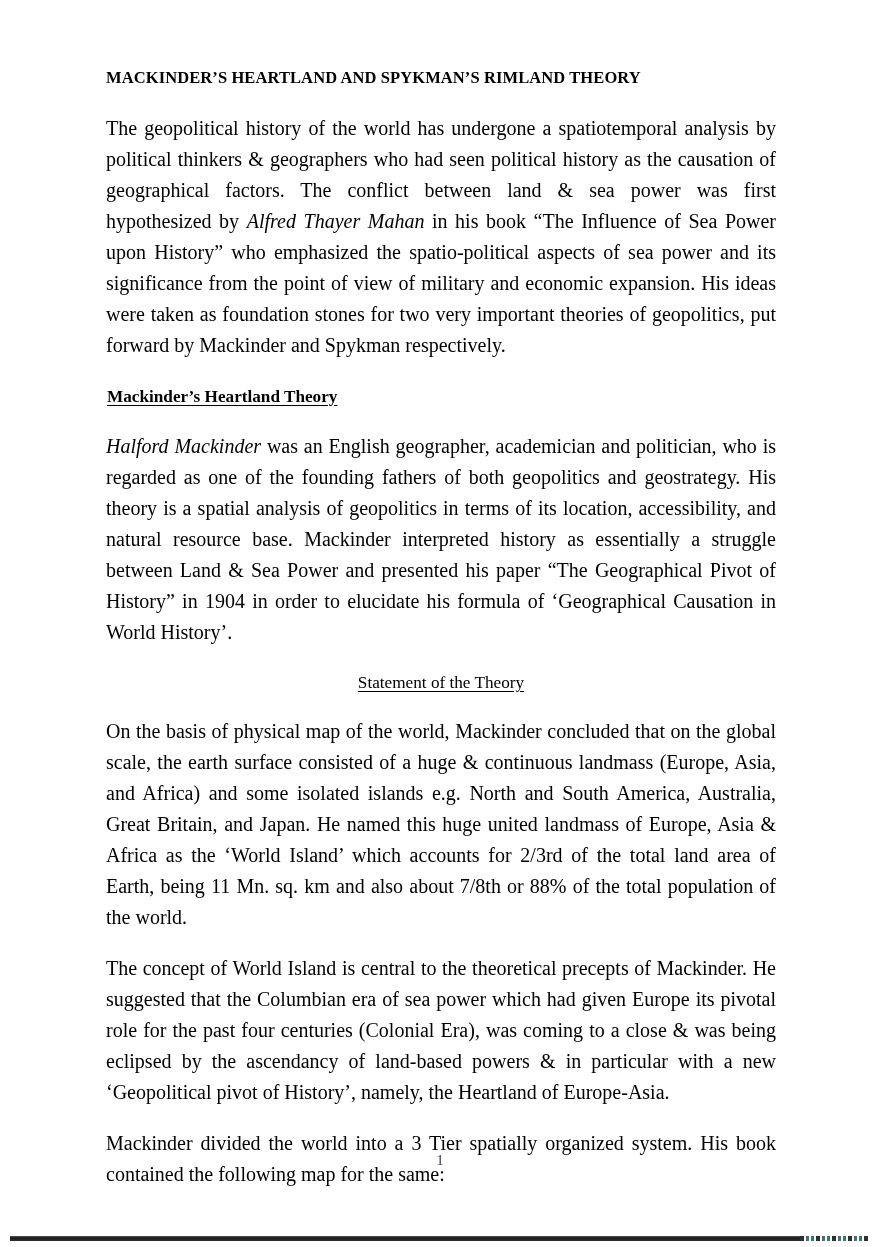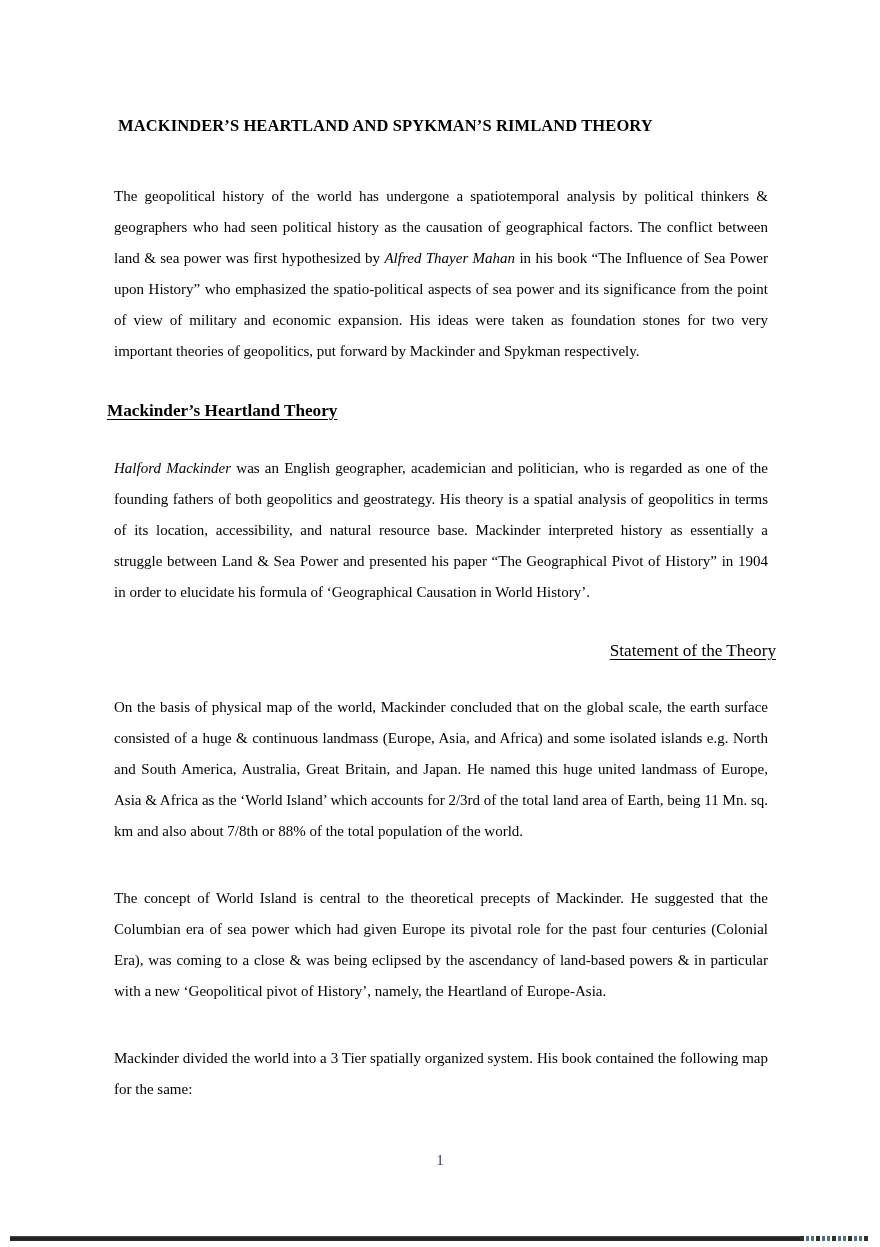--- a/index.html
+++ b/index.html
@@ -20,31 +20,31 @@
   .content {
     position: absolute;
     left: 106px;
     top: 0;
     width: 670px;
   }
   .doc-title {
     font-size: 16.5px;
     font-weight: bold;
     letter-spacing: 0.1px;
-    margin: 12px;
-    padding-top: 104px;
+    margin: 0;
+    padding-top: 68px;
     line-height: 1.25;
     text-align: left;
   }
   p.body-para {
-    font-size: 15px;
+    font-size: 20px;
     line-height: 31px;
     text-align: justify;
     text-justify: inter-word;
-    margin: 8px;
+    margin: 0;
     -webkit-hyphens: none;
     hyphens: none;
   }
   .gap-title   { height: 24px; }
   .gap-para    { height: 20px; }
   .gap-head    { height: 22px; }
 
   h2.sub-head-bold {
     font-size: 17.2px;
     font-weight: bold;
@@ -54,21 +54,21 @@
     line-height: 26px;
     text-align: left;
   }
   h3.sub-head-plain {
     font-size: 17.2px;
     font-weight: normal;
     text-decoration: underline;
     text-underline-offset: 3px;
     margin: 0;
     line-height: 26px;
-    text-align: right;
+    text-align: center;
   }
   em.ital { font-style: italic; }
 
   .page-number {
     position: absolute;
     left: 0;
     top: 1152px;
     width: 880px;
     text-align: center;
     font-size: 15px;

